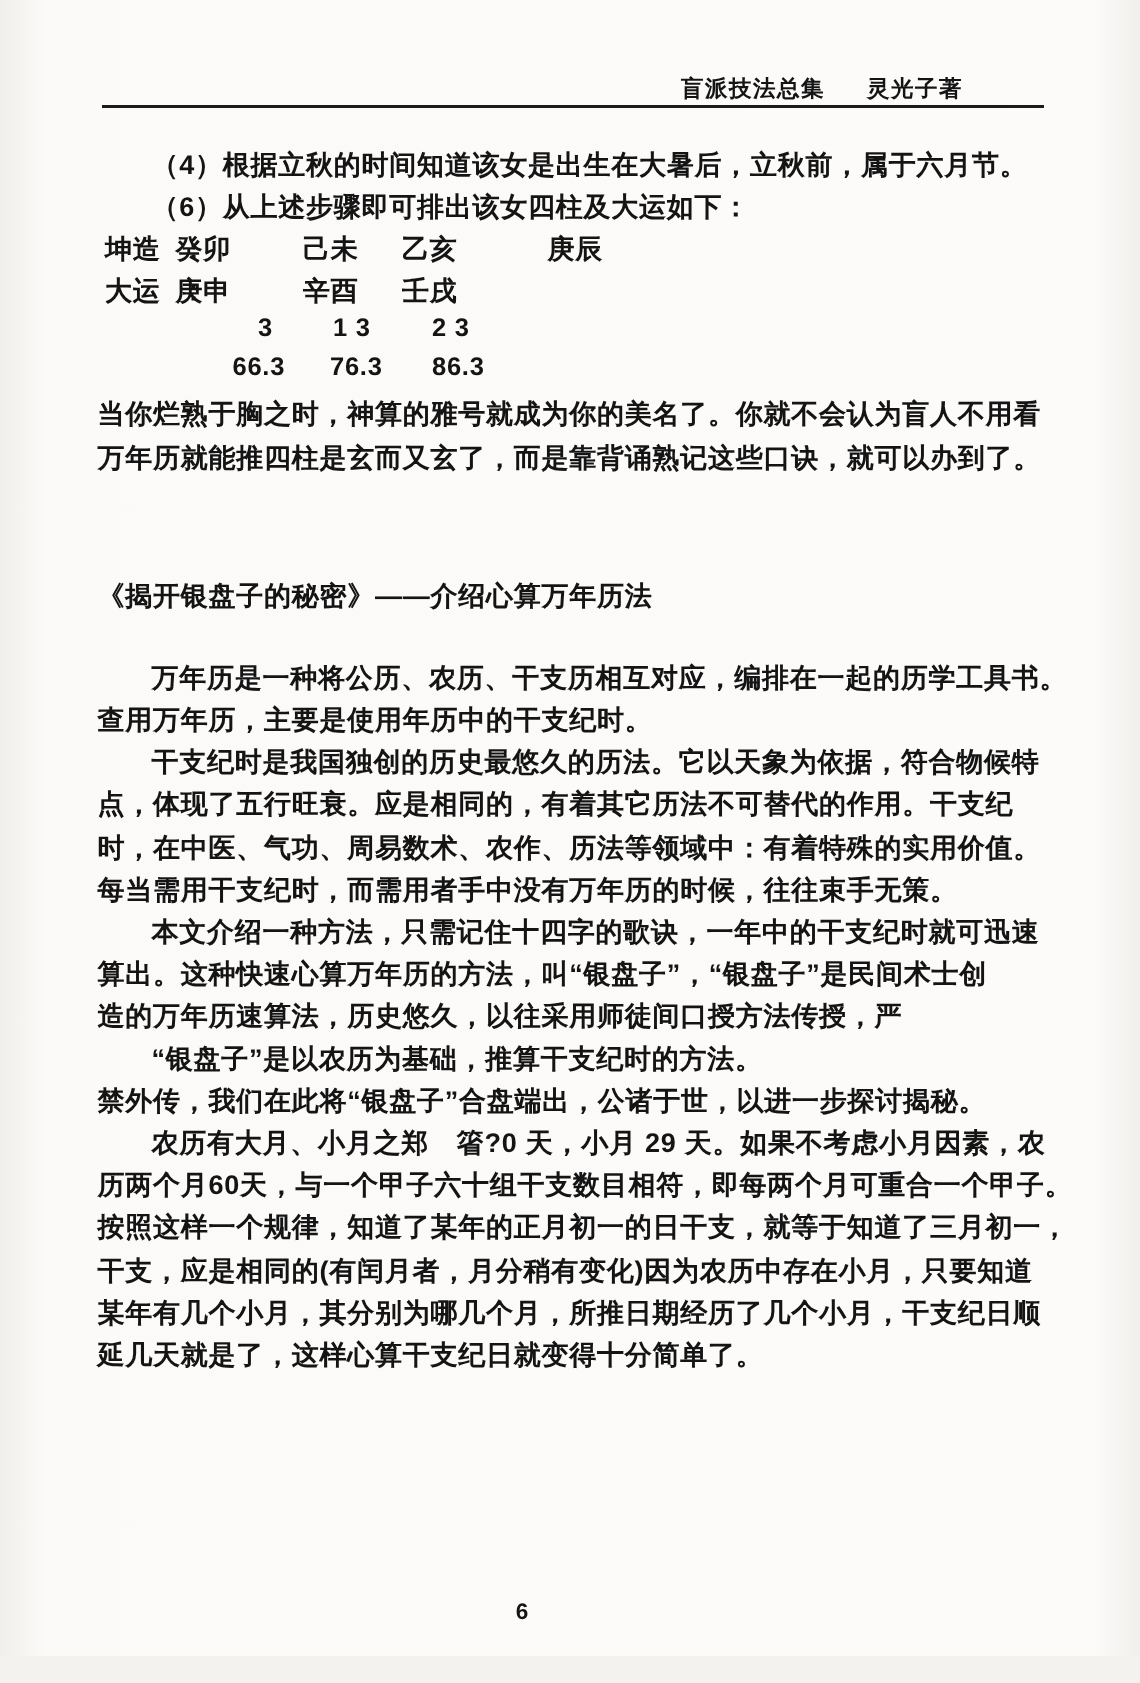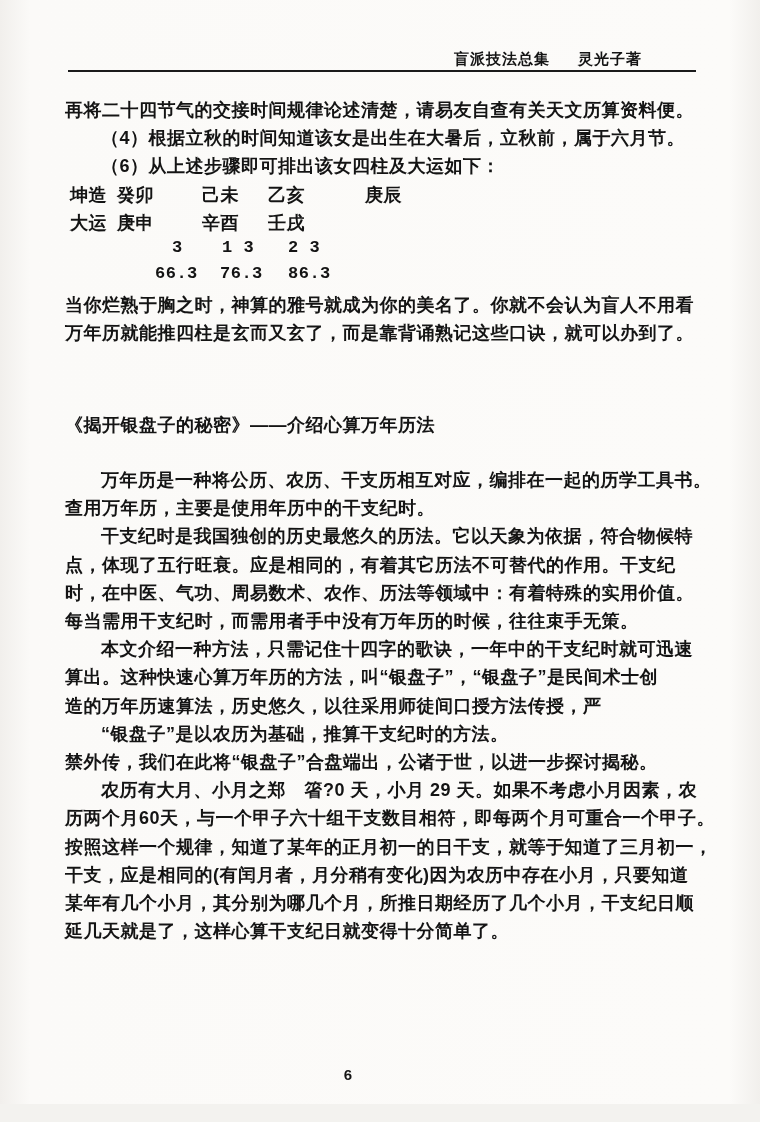--- a/index.html
+++ b/index.html
@@ -54,21 +54,20 @@
   .ind { padding-left: 36px; }
   .pillars {
     position: relative;
     height: 108px;
     margin: 2px 0 0 0;
   }
   .pillars span {
     position: absolute;
     white-space: nowrap;
     font-weight: 700;
-    font-family: Liberation Mono, monospace;
   }
   .p-label { left: 5px; }
   .p-colon { left: 55px; }
   .c0 { left: 52px; }
   .c1 { left: 137px; }
   .c2 { left: 203px; }
   .c3 { left: 284px; margin-left: 16px; }
   .r0 { top: 0; }
   .r1 { top: 28px; }
   .r2 { top: 55px; font-size: 17px; }
@@ -102,21 +101,20 @@
 
 <div class="page">
 
   <div class="running-head">
     <span class="book-title">盲派技法总集</span><span>灵光子著</span>
   </div>
   <div class="head-rule"></div>
 
   <div class="body-text">
 
-    <div class="line">再将二十四节气的交接时间规律论述清楚，请易友自查有关天文历算资料便。</div>
 
     <div class="line ind">（4）根据立秋的时间知道该女是出生在大暑后，立秋前，属于六月节。</div>
     <div class="line ind">（6）从上述步骤即可排出该女四柱及大运如下：</div>
 
     <div class="pillars">
       <span class="r0 p-label">坤造</span>
       <span class="r0 p-colon">：</span>
       <span class="r0 c0">癸卯</span>
       <span class="r0 c1">己未</span>
       <span class="r0 c2">乙亥</span>

